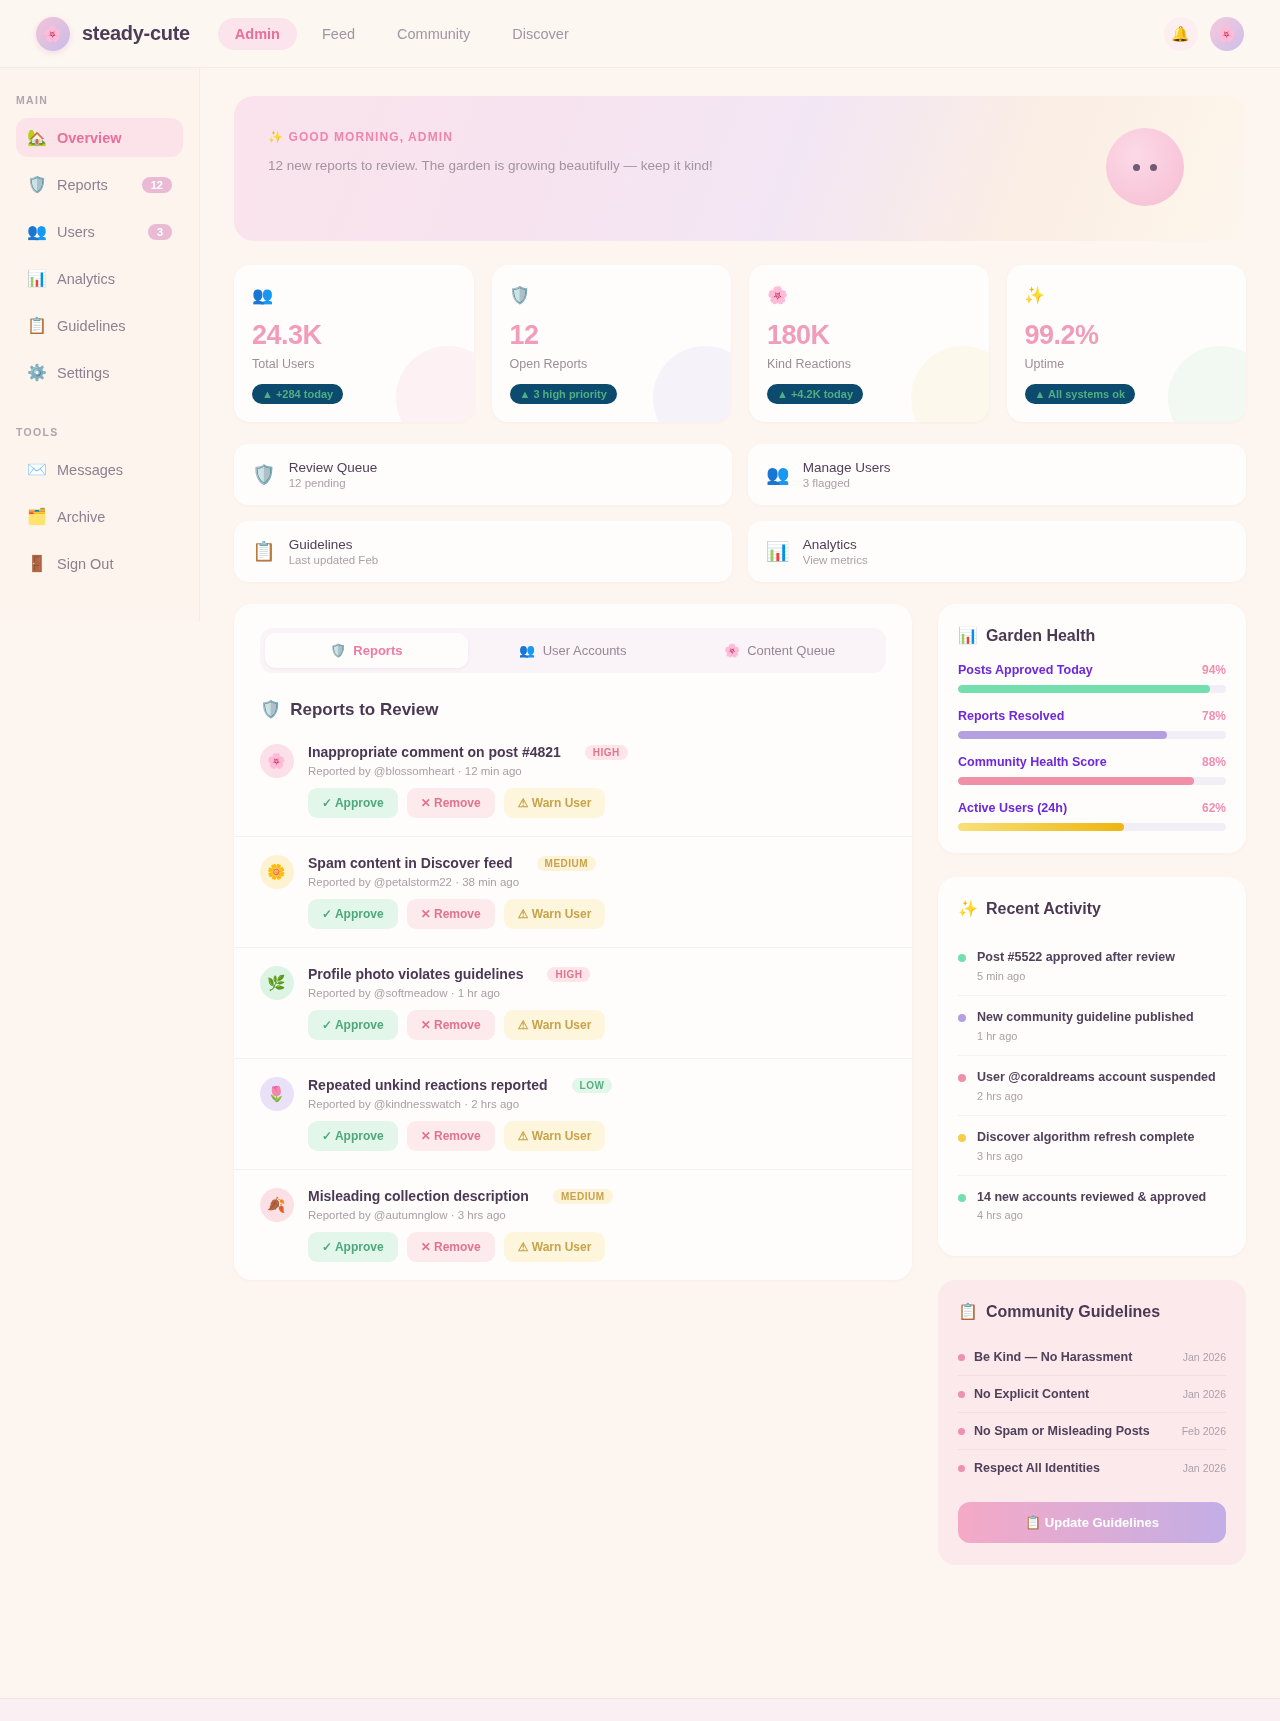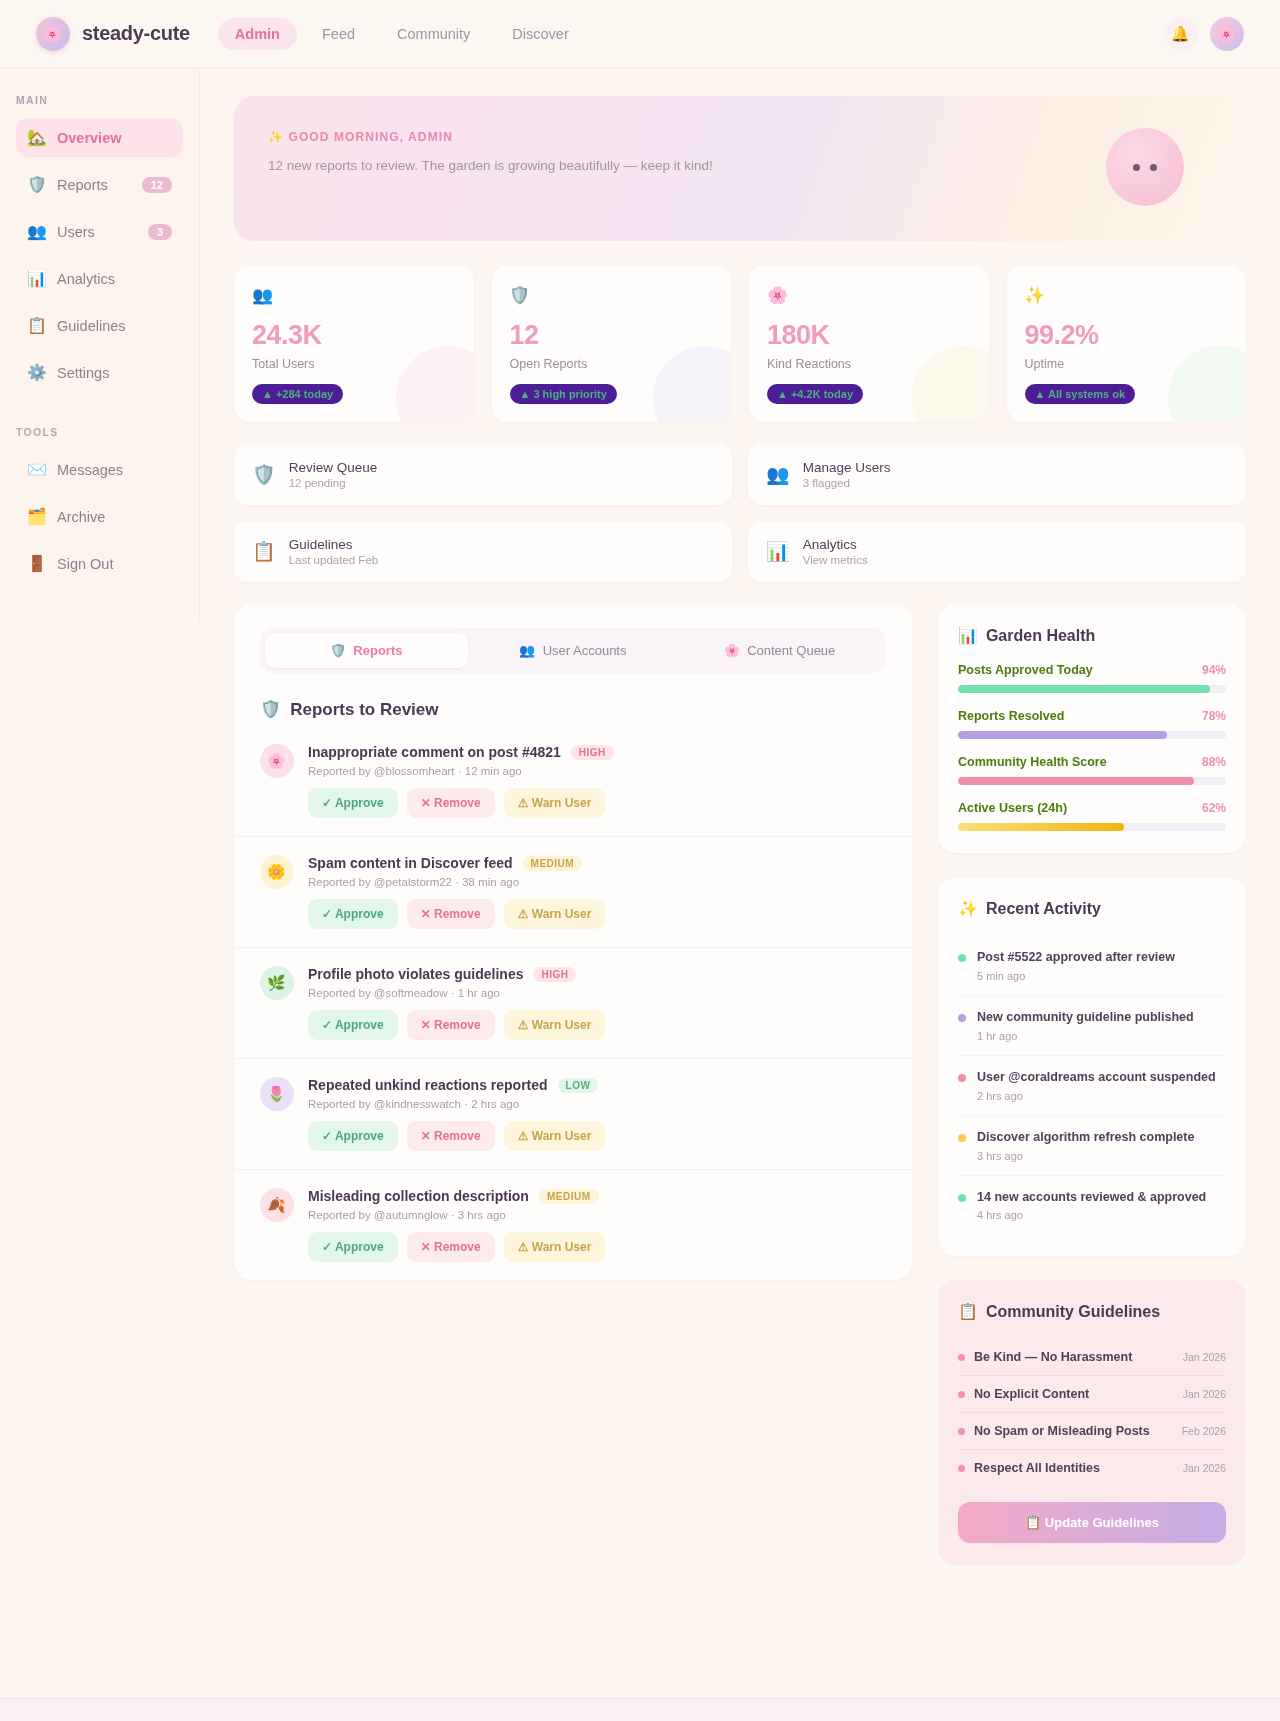--- a/index.html
+++ b/index.html
@@ -112,21 +112,21 @@
   }
   .stat-card .blob {
     position: absolute; right: -26px; bottom: -28px;
     width: 104px; height: 104px; border-radius: 50%; opacity: .5;
   }
   .stat-ico { font-size: 17px; margin-bottom: 14px; }
   .stat-value { font-size: 27px; font-weight: bold; color: #f09cbb; letter-spacing: -.5px; }
   .stat-label { font-size: 12.5px; color: #9b8e98; margin-top: 6px; }
   .stat-chip {
     display: inline-block; margin-top: 13px;
-    background: #4c1d95; color: #4fae82;
+    background: #0c4a6e; color: #4fae82;
     font-size: 11px; font-weight: bold; border-radius: 11px; padding: 4px 10px;
   }
 
   
   .qa-grid { display: grid; grid-template-columns: 1fr 1fr; gap: 16px; margin-top: 22px; }
   .qa-card {
     background: #fffdfb; border-radius: 14px; padding: 16px 18px;
     display: flex; align-items: center; gap: 13px; cursor: pointer;
     box-shadow: 0 1px 3px rgba(180,150,170,.07);
   }
@@ -153,21 +153,21 @@
   .panel-title {
     display: flex; align-items: center; gap: 9px;
     font-size: 17px; font-weight: bold; color: #4b3954;
     margin: 26px 26px 6px 26px;
   }
 
   
   .report { display: flex; gap: 14px; padding: 18px 26px; border-bottom: 1px solid #f7f0f3; }
   .report:last-child { border-bottom: none; }
   .r-ava { width: 34px; height: 34px; border-radius: 50%; flex: 0 0 34px; display: flex; align-items: center; justify-content: center; font-size: 15px; }
-  .r-head { display: flex; align-items: center; gap: 10px; flex-wrap: wrap; }
+  .r-head { display: flex; align-items: center; gap: 24px; flex-wrap: wrap; }
   .r-title { font-size: 14px; font-weight: bold; color: #4b3954; }
   .sev { font-size: 10px; font-weight: bold; letter-spacing: .5px; border-radius: 9px; padding: 2px 8px; }
   .sev.high { background: #fde5e9; color: #e2738d; }
   .sev.medium { background: #fdf3d9; color: #c9a34a; }
   .sev.low { background: #e2f6e9; color: #5aad80; }
   .r-meta { font-size: 11.5px; color: #a99da6; margin-top: 5px; }
   .r-actions { display: flex; gap: 9px; margin-top: 11px; }
   .btn {
     font-size: 12px; font-weight: bold; border-radius: 9px;
     padding: 7px 13px; cursor: pointer; border: 1px solid transparent;
@@ -175,21 +175,21 @@
   .btn.approve { background: #e2f7ea; color: #4fa77c; }
   .btn.remove { background: #fdeaec; color: #e2738d; }
   .btn.warn { background: #fdf6dd; color: #c9a34a; }
 
   
   .rail-panel { background: #fffdfb; border-radius: 18px; padding: 22px 20px; box-shadow: 0 1px 3px rgba(180,150,170,.07); }
   .rail-title { display: flex; align-items: center; gap: 8px; font-size: 16px; font-weight: bold; color: #4b3954; margin-bottom: 18px; }
 
   .bar-row { margin-bottom: 16px; }
   .bar-head { display: flex; align-items: baseline; justify-content: space-between; margin-bottom: 8px; }
-  .bar-label { font-size: 12.5px; font-weight: bold; color: #4d7c0f; }
+  .bar-label { font-size: 12.5px; font-weight: bold; color: #6d28d9; }
   .bar-pct { font-size: 12px; font-weight: bold; color: #ef8fb2; }
   .bar-track { height: 8px; border-radius: 5px; background: #f2eef6; overflow: hidden; }
   .bar-fill { height: 100%; border-radius: 5px; }
 
   .act { display: flex; gap: 11px; padding: 13px 0; border-bottom: 1px solid #f8f1f4; }
   .act:last-child { border-bottom: none; }
   .act-dot { width: 8px; height: 8px; border-radius: 50%; margin-top: 5px; flex: 0 0 8px; }
   .act-text { font-size: 12.5px; font-weight: bold; color: #51405a; line-height: 1.35; }
   .act-time { font-size: 11px; color: #aba0a8; margin-top: 4px; }
 

